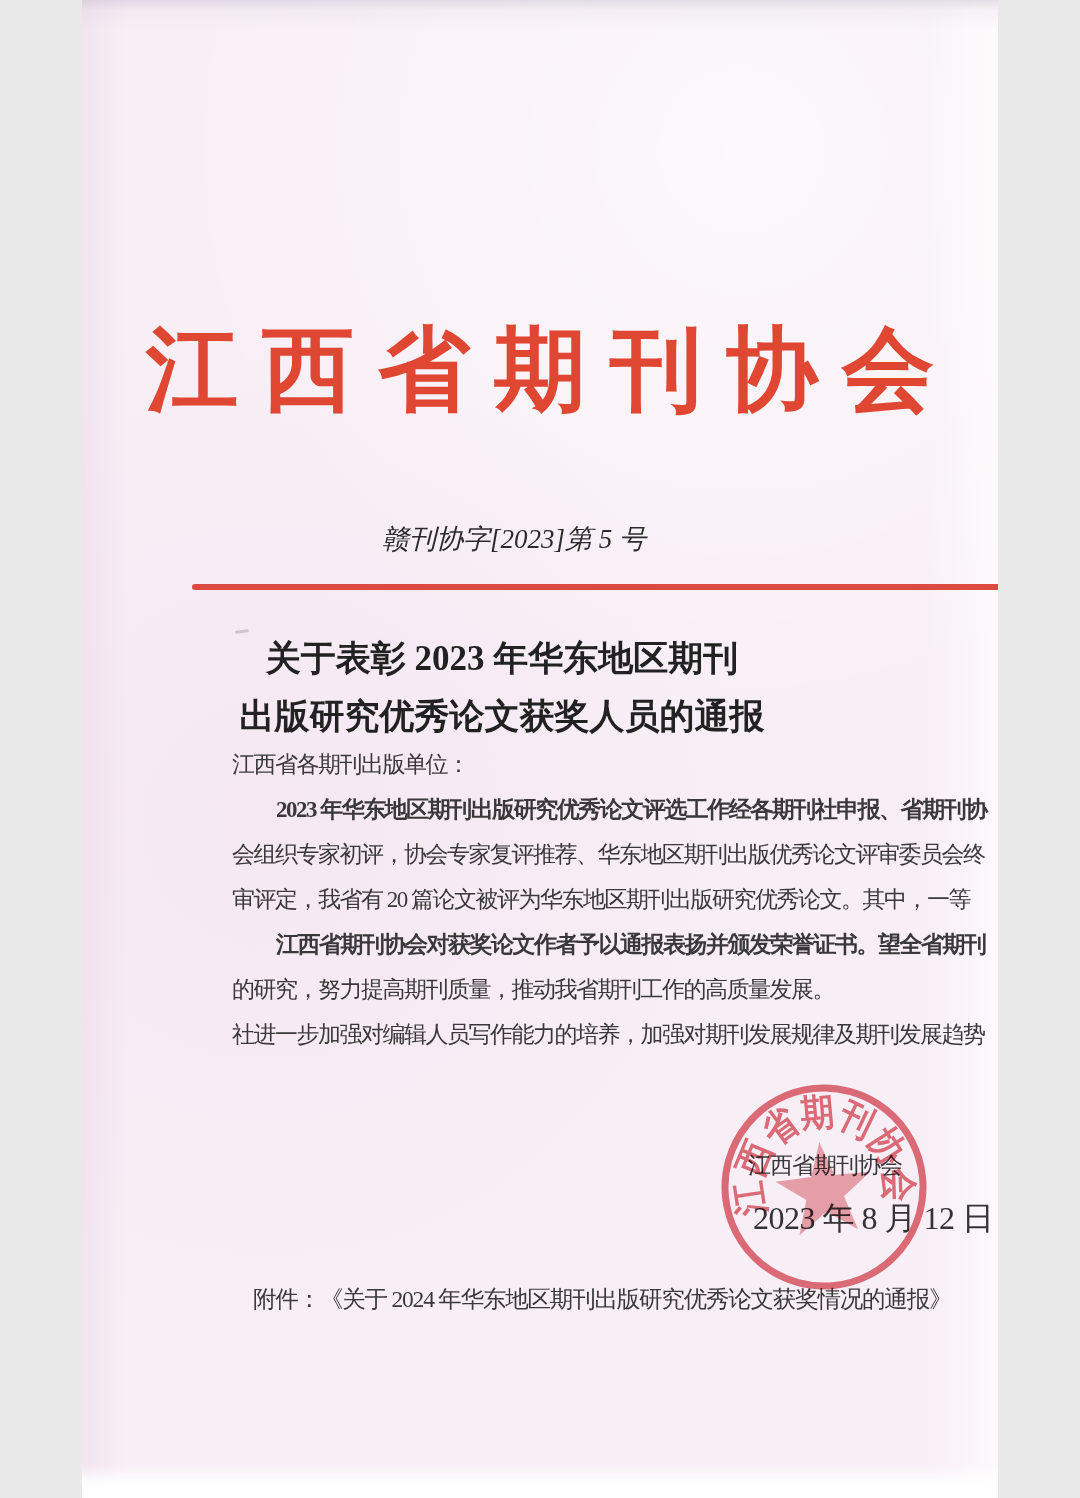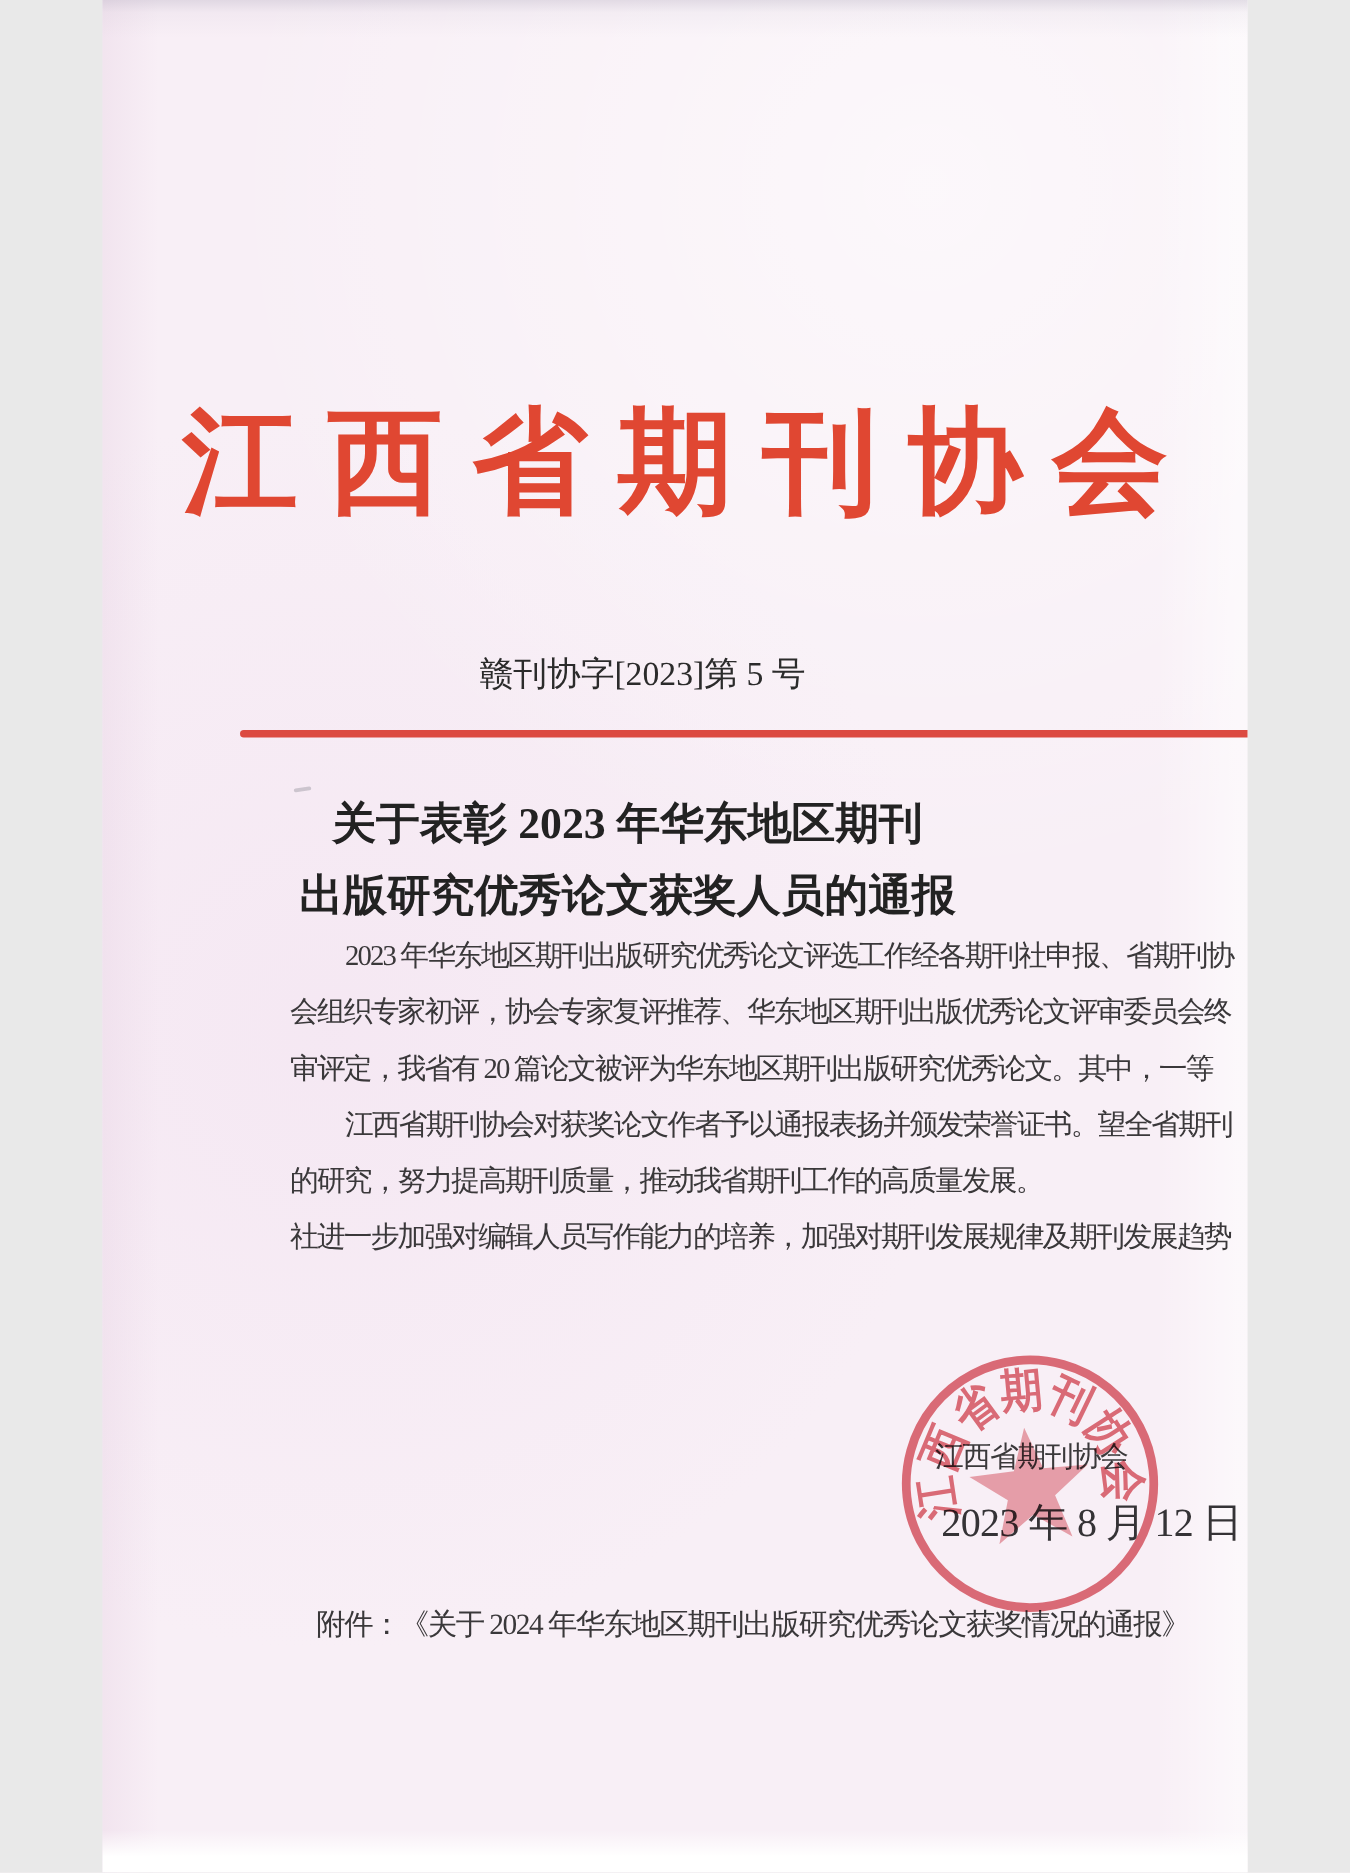--- a/index.html
+++ b/index.html
@@ -23,20 +23,21 @@
     font-size:92px;font-weight:700;
     letter-spacing:24px;padding-left:24px;
     color:#e04732;
     white-space:nowrap;
   }
   .doc-number{
     position:absolute;top:521px;left:0;right:52px;
     text-align:center;
     font-size:27px;color:#2b2b2b;
     white-space:nowrap;
+    font-style:italic;
   }
   .red-rule{
     position:absolute;top:584px;left:110px;width:818px;height:6px;
     background:#dc4a41;border-radius:3px;
   }
   .doc-title{
     position:absolute;top:630px;left:0;right:96px;
     text-align:center;
     font-size:35px;font-weight:700;color:#222;
     line-height:58px;
@@ -44,21 +45,21 @@
     padding-left:20px;
   }
   .body-block{
     position:absolute;top:742px;left:150px;width:770px;
     font-size:23px;color:#3a383a;
     line-height:45px;
     white-space:nowrap;
     letter-spacing:-1.5px;
   }
   .body-line{height:45px;}
-  .indent{padding-left:44px;}
+  .indent{padding-left:44px;font-weight:bold;}
   .sig-org{
     position:absolute;left:666px;top:1150px;
     font-size:23px;color:#3a383a;letter-spacing:-1px;white-space:nowrap;
   }
   .sig-date{
     position:absolute;left:671px;top:1197px;
     font-size:32px;color:#353336;letter-spacing:-0.5px;white-space:nowrap;
   }
   .attachment{
     position:absolute;left:171px;top:1283px;
@@ -86,20 +87,21 @@
   <div class="red-rule"></div>
 
   <div class="artifact-dash"></div>
 
   <div class="doc-title">
     <div>关于表彰 2023 年华东地区期刊</div>
     <div>出版研究优秀论文获奖人员的通报</div>
   </div>
 
   <div class="body-block">
+    <div class="body-line">江西省各期刊出版单位：</div>
     <div class="body-line indent">2023 年华东地区期刊出版研究优秀论文评选工作经各期刊社申报、省期刊协</div>
     <div class="body-line">会组织专家初评，协会专家复评推荐、华东地区期刊出版优秀论文评审委员会终</div>
     <div class="body-line">审评定，我省有 20 篇论文被评为华东地区期刊出版研究优秀论文。其中，一等</div>
     <div class="body-line indent">江西省期刊协会对获奖论文作者予以通报表扬并颁发荣誉证书。望全省期刊</div>
     <div class="body-line">的研究，努力提高期刊质量，推动我省期刊工作的高质量发展。</div>
     <div class="body-line">社进一步加强对编辑人员写作能力的培养，加强对期刊发展规律及期刊发展趋势</div>
   </div>
 
   <div class="sig-org">江西省期刊协会</div>
   <div class="sig-date">2023 年 8 月 12 日</div>

